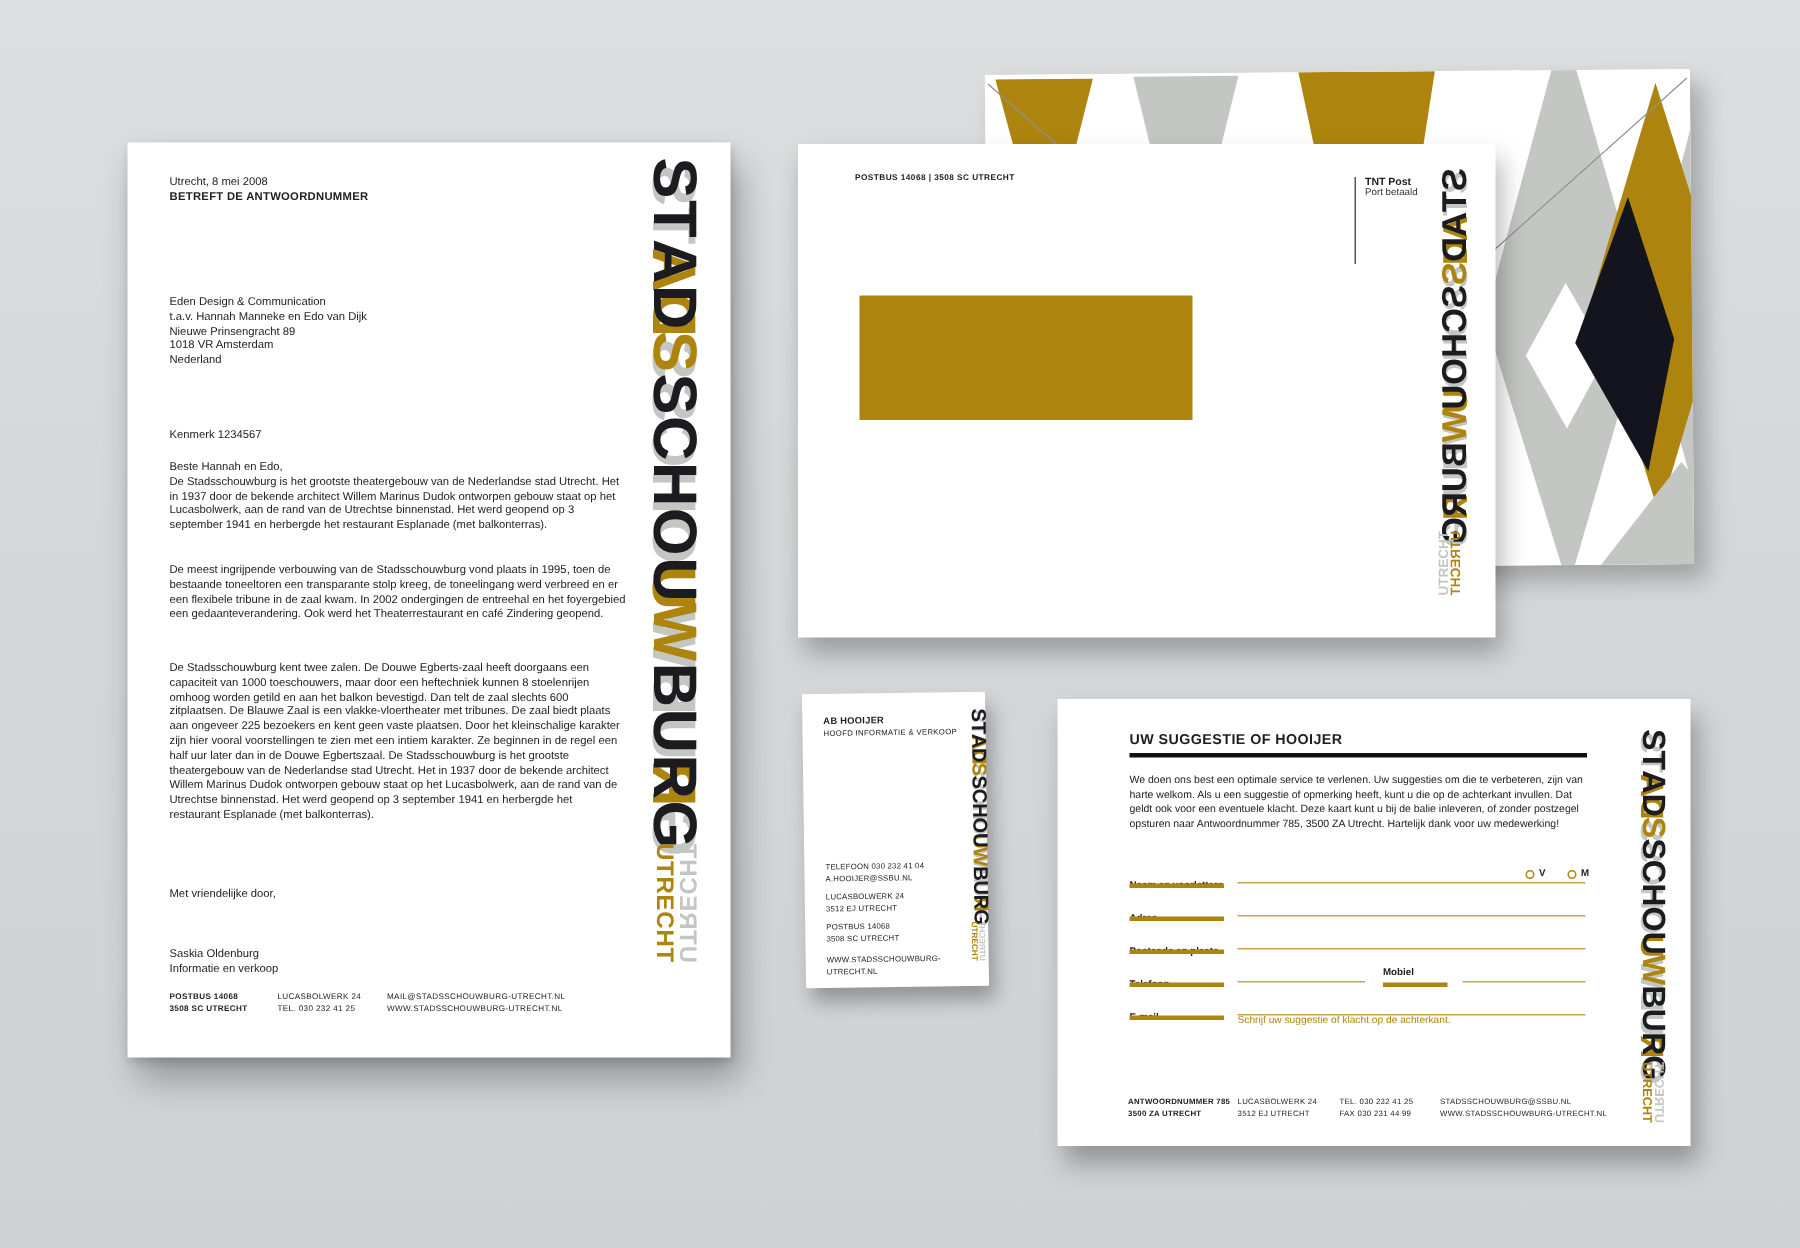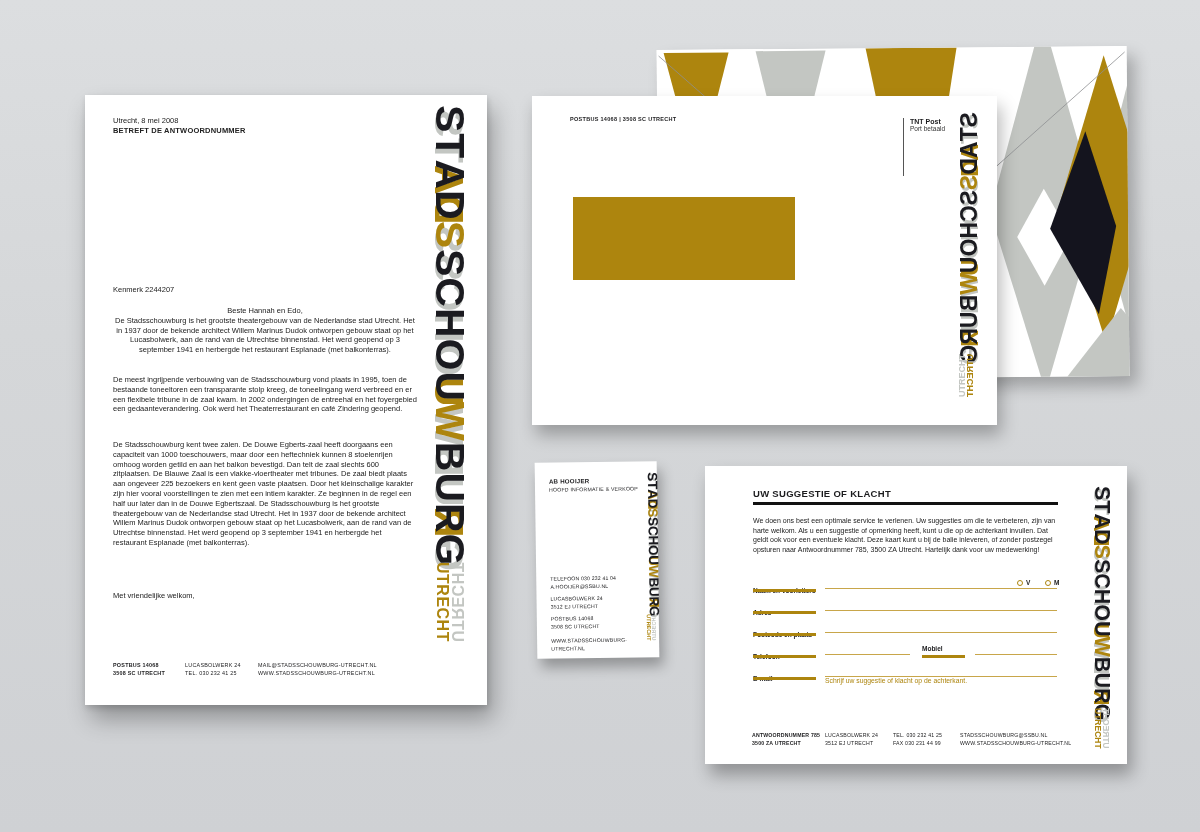--- a/index.html
+++ b/index.html
@@ -12,21 +12,21 @@
   .sheet { position:absolute; background:#fff; }
 
   
   .letter { left:85px; top:95px; width:402px; height:610px;
     box-shadow:6px 14px 22px rgba(0,0,0,.30), 1px 3px 6px rgba(0,0,0,.15); }
   .letter .blk { position:absolute; left:28px; width:304px; font-size:7.5px; line-height:9.8px; color:#222; }
   .l-date { top:21px; }
   .l-subject { top:31px; font-weight:bold; letter-spacing:.2px; }
   .l-recipient { top:101px; }
   .l-ref { top:190px; }
-  .l-body { top:211px;text-align:center; }
+  .l-body { top:211px; }
   .l-p2 { top:280px; }
   .l-p3 { top:345px; }
   .l-close { top:496px; }
   .l-sig { top:536px; }
   .l-footer { position:absolute; top:566px; left:0; width:402px; font-size:5.4px; line-height:8px; letter-spacing:.25px; }
   .l-footer .col { position:absolute; white-space:nowrap; }
   .l-footer .c1 { left:28px; font-weight:bold; }
   .l-footer .c2 { left:100px; }
   .l-footer .c3 { left:173px; }
 
@@ -126,28 +126,39 @@
   <div class="vlogo flip lg-env" style="left:426px; top:16px;"><span class="glyph"><span class="ghost" style="color: rgb(195, 198, 194);">S</span><span class="main" style="color: rgb(27, 27, 32);">S</span></span><span class="glyph"><span class="ghost" style="color: rgb(195, 198, 194);">T</span><span class="main" style="color: rgb(27, 27, 32);">T</span></span><span class="glyph"><span class="ghost" style="color: rgb(173, 133, 14);">A</span><span class="main" style="color: rgb(27, 27, 32);">A</span></span><span class="glyph"><span class="ghost" style="color: rgb(173, 133, 14);">D</span><span class="main" style="color: rgb(27, 27, 32);">D</span></span><span class="glyph"><span class="ghost" style="color: rgb(195, 198, 194);">S</span><span class="main" style="color: rgb(173, 133, 14);">S</span></span><span class="glyph"><span class="ghost" style="color: rgb(195, 198, 194);">S</span><span class="main" style="color: rgb(27, 27, 32);">S</span></span><span class="glyph"><span class="ghost" style="color: rgb(195, 198, 194);">C</span><span class="main" style="color: rgb(27, 27, 32);">C</span></span><span class="glyph"><span class="ghost" style="color: rgb(195, 198, 194);">H</span><span class="main" style="color: rgb(27, 27, 32);">H</span></span><span class="glyph"><span class="ghost" style="color: rgb(195, 198, 194);">O</span><span class="main" style="color: rgb(27, 27, 32);">O</span></span><span class="glyph"><span class="ghost" style="color: rgb(173, 133, 14);">U</span><span class="main" style="color: rgb(27, 27, 32);">U</span></span><span class="glyph"><span class="ghost" style="color: rgb(195, 198, 194);">W</span><span class="main" style="color: rgb(173, 133, 14);">W</span></span><span class="glyph"><span class="ghost" style="color: rgb(195, 198, 194);">B</span><span class="main" style="color: rgb(27, 27, 32);">B</span></span><span class="glyph"><span class="ghost" style="color: rgb(195, 198, 194);">U</span><span class="main" style="color: rgb(27, 27, 32);">U</span></span><span class="glyph"><span class="ghost" style="color: rgb(173, 133, 14);">R</span><span class="main" style="color: rgb(27, 27, 32);">R</span></span><span class="glyph"><span class="ghost" style="color: rgb(195, 198, 194);">G</span><span class="main" style="color: rgb(27, 27, 32);">G</span></span></div>
   <div class="sublogo flip lg-env-sub" style="left:426px; top:258px;">
     <span class="sub-ghost">UTRECHT</span>
     <span class="sub-main">UTRECHT</span>
   </div>
 </div>
 
 <div class="sheet letter">
   <div class="blk l-date">Utrecht, 8 mei 2008</div>
   <div class="blk l-subject">BETREFT DE ANTWOORDNUMMER</div>
-  <div class="blk l-ref">Kenmerk 2244207</div>
+  <div class="blk l-recipient">
+    <div>Eden Design &amp; Communication</div>
+    <div>t.a.v. Hannah Manneke en Edo van Dijk</div>
+    <div>Nieuwe Prinsengracht 89</div>
+    <div>1018 VR Amsterdam</div>
+    <div>Nederland</div>
+  </div>
+  <div class="blk l-ref">Kenmerk 1234567</div>
   <div class="blk l-body">
     <div>Beste Hannah en Edo,</div>
     <div>De Stadsschouwburg is het grootste theatergebouw van de Nederlandse stad Utrecht. Het in 1937 door de bekende architect Willem Marinus Dudok ontworpen gebouw staat op het Lucasbolwerk, aan de rand van de Utrechtse binnenstad. Het werd geopend op 3 september 1941 en herbergde het restaurant Esplanade (met balkonterras).</div>
   </div>
   <div class="blk l-p2">De meest ingrijpende verbouwing van de Stadsschouwburg vond plaats in 1995, toen de bestaande toneeltoren een transparante stolp kreeg, de toneelingang werd verbreed en er een flexibele tribune in de zaal kwam. In 2002 ondergingen de entreehal en het foyergebied een gedaanteverandering. Ook werd het Theaterrestaurant en café Zindering geopend.</div>
   <div class="blk l-p3">De Stadsschouwburg kent twee zalen. De Douwe Egberts-zaal heeft doorgaans een capaciteit van 1000 toeschouwers, maar door een heftechniek kunnen 8 stoelenrijen omhoog worden getild en aan het balkon bevestigd. Dan telt de zaal slechts 600 zitplaatsen. De Blauwe Zaal is een vlakke-vloertheater met tribunes. De zaal biedt plaats aan ongeveer 225 bezoekers en kent geen vaste plaatsen. Door het kleinschalige karakter zijn hier vooral voorstellingen te zien met een intiem karakter. Ze beginnen in de regel een half uur later dan in de Douwe Egbertszaal. De Stadsschouwburg is het grootste theatergebouw van de Nederlandse stad Utrecht. Het in 1937 door de bekende architect Willem Marinus Dudok ontworpen gebouw staat op het Lucasbolwerk, aan de rand van de Utrechtse binnenstad. Het werd geopend op 3 september 1941 en herbergde het restaurant Esplanade (met balkonterras).</div>
-  <div class="blk l-close">Met vriendelijke welkom,</div>
+  <div class="blk l-close">Met vriendelijke door,</div>
+  <div class="blk l-sig">
+    <div>Saskia Oldenburg</div>
+    <div>Informatie en verkoop</div>
+  </div>
   <div class="l-footer">
     <div class="col c1">
       <div>POSTBUS 14068</div>
       <div>3508 SC UTRECHT</div>
     </div>
     <div class="col c2">
       <div>LUCASBOLWERK 24</div>
       <div>TEL. 030 232 41 25</div>
     </div>
     <div class="col c3">
@@ -179,21 +190,21 @@
   </div>
   <div class="bc-block bc-www">WWW.STADSSCHOUWBURG-UTRECHT.NL</div>
   <div class="vlogo lg-card" style="left:124px; top:11px;"><span class="glyph"><span class="ghost" style="color: rgb(195, 198, 194);">S</span><span class="main" style="color: rgb(27, 27, 32);">S</span></span><span class="glyph"><span class="ghost" style="color: rgb(195, 198, 194);">T</span><span class="main" style="color: rgb(27, 27, 32);">T</span></span><span class="glyph"><span class="ghost" style="color: rgb(173, 133, 14);">A</span><span class="main" style="color: rgb(27, 27, 32);">A</span></span><span class="glyph"><span class="ghost" style="color: rgb(173, 133, 14);">D</span><span class="main" style="color: rgb(27, 27, 32);">D</span></span><span class="glyph"><span class="ghost" style="color: rgb(195, 198, 194);">S</span><span class="main" style="color: rgb(173, 133, 14);">S</span></span><span class="glyph"><span class="ghost" style="color: rgb(195, 198, 194);">S</span><span class="main" style="color: rgb(27, 27, 32);">S</span></span><span class="glyph"><span class="ghost" style="color: rgb(195, 198, 194);">C</span><span class="main" style="color: rgb(27, 27, 32);">C</span></span><span class="glyph"><span class="ghost" style="color: rgb(195, 198, 194);">H</span><span class="main" style="color: rgb(27, 27, 32);">H</span></span><span class="glyph"><span class="ghost" style="color: rgb(195, 198, 194);">O</span><span class="main" style="color: rgb(27, 27, 32);">O</span></span><span class="glyph"><span class="ghost" style="color: rgb(173, 133, 14);">U</span><span class="main" style="color: rgb(27, 27, 32);">U</span></span><span class="glyph"><span class="ghost" style="color: rgb(195, 198, 194);">W</span><span class="main" style="color: rgb(173, 133, 14);">W</span></span><span class="glyph"><span class="ghost" style="color: rgb(195, 198, 194);">B</span><span class="main" style="color: rgb(27, 27, 32);">B</span></span><span class="glyph"><span class="ghost" style="color: rgb(195, 198, 194);">U</span><span class="main" style="color: rgb(27, 27, 32);">U</span></span><span class="glyph"><span class="ghost" style="color: rgb(173, 133, 14);">R</span><span class="main" style="color: rgb(27, 27, 32);">R</span></span><span class="glyph"><span class="ghost" style="color: rgb(195, 198, 194);">G</span><span class="main" style="color: rgb(27, 27, 32);">G</span></span></div>
   <div class="sublogo lg-card-sub" style="left:119px; top:153px;">
     <span class="sub-ghost">UTRECHT</span>
     <span class="sub-main">UTRECHT</span>
   </div>
 </div>
 
 <div class="sheet sugg">
-  <div class="s-title">UW SUGGESTIE OF KLACHT</div>
+  <div class="s-title">UW SUGGESTIE OF HOOIJER</div>
   <div class="s-rule"></div>
   <div class="s-intro">We doen ons best een optimale service te verlenen. Uw suggesties om die te verbeteren, zijn van harte welkom. Als u een suggestie of opmerking heeft, kunt u die op de achterkant invullen. Dat geldt ook voor een eventuele klacht. Deze kaart kunt u bij de balie inleveren, of zonder postzegel opsturen naar Antwoordnummer 785, 3500 ZA Utrecht. Hartelijk dank voor uw medewerking!</div>
 
   <div class="s-row" style="top:113px;">
     <span class="s-label">Naam en voorletters</span>
     <span class="s-bar"></span>
     <span class="s-line" style="left:72px; width:232px;"></span>
     <span class="s-radio" style="left:264px;">
       <span class="radio-dot"></span>
       <b>V</b>

